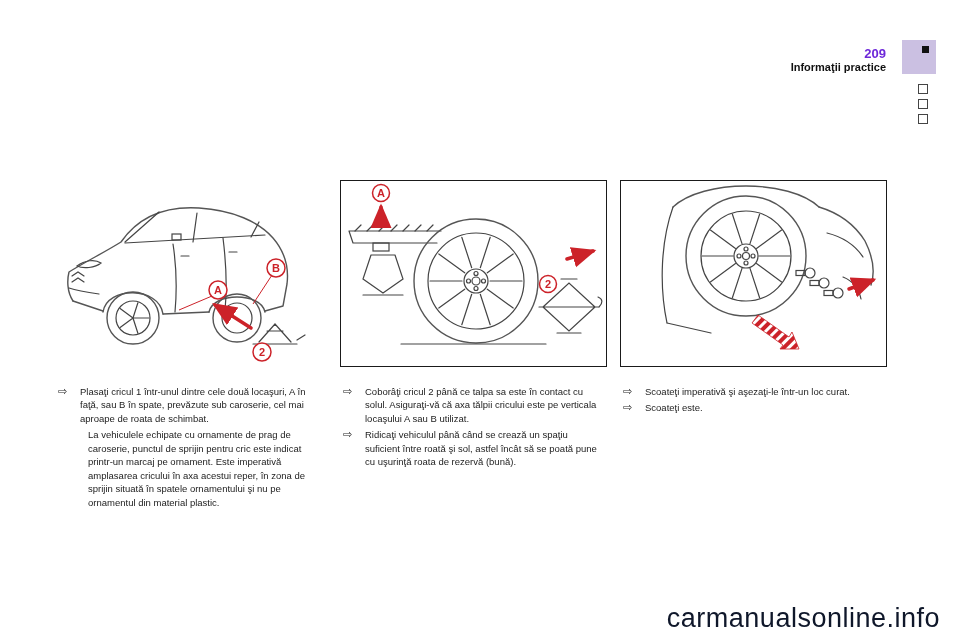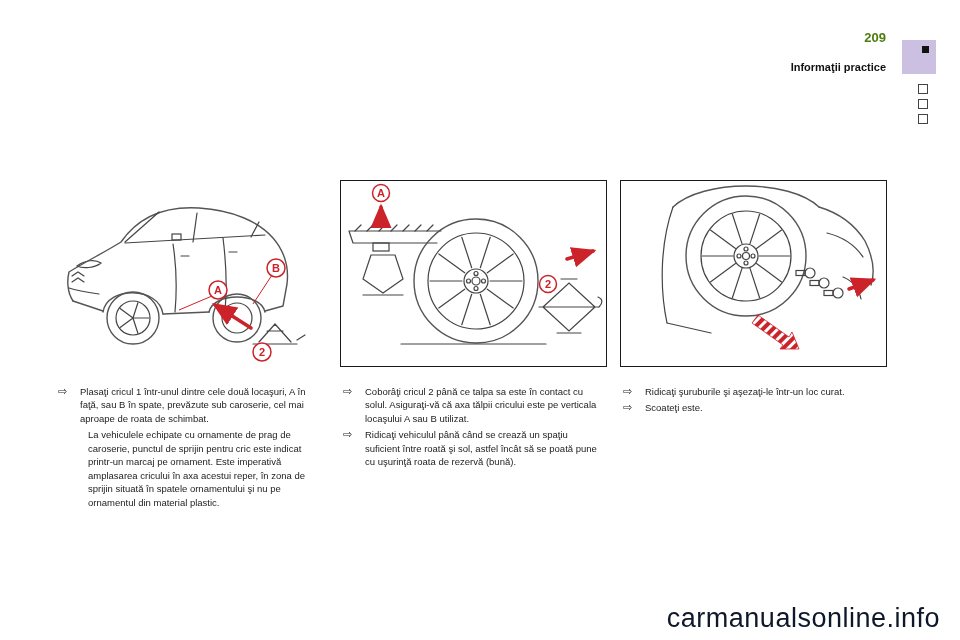--- a/index.html
+++ b/index.html
@@ -3,21 +3,21 @@
 <meta charset="utf-8">
 <style>
   html,body{margin:0;padding:0;}
   body{
     width:960px;height:640px;position:relative;overflow:hidden;
     background:#ffffff;
     font-family:"Liberation Sans", sans-serif;
     color:#1c1c1c;
   }
   
-  .page-number{position:absolute;top:30px;right:74px;font-size:13px;font-weight:bold;text-align:right;color:#4d7c0f;}
+  .page-number{position:absolute;top:46px;right:74px;font-size:13px;font-weight:bold;text-align:right;color:#6d28d9;}
   .section-title{position:absolute;top:61px;right:74px;font-size:11px;font-weight:bold;text-align:right;color:#111;padding-left:48px;}
   
   .tab-current{position:absolute;left:902px;top:40px;width:34px;height:34px;background:#cbc0e2;}
   .tab-marker{position:absolute;left:922px;top:46px;width:7px;height:7px;background:#111;}
   .tab-sub{position:absolute;left:918px;width:8px;height:8px;border:1px solid #444;background:#fff;}
   .tab-sub.s1{top:84px}.tab-sub.s2{top:99px}.tab-sub.s3{top:114px}
   
   .fig{position:absolute;top:180px;width:265px;height:185px;background:#fff;}
   .fig svg{display:block;width:100%;height:100%;}
   .fig1{left:55px;}
@@ -218,21 +218,21 @@
     </div>
     <div class="bullet">
       <span class="marker">⇨</span>
       <span>Ridicaţi vehiculul până când se crează un spaţiu suficient între roată şi sol, astfel încât să se poată pune cu uşurinţă roata de rezervă (bună).</span>
     </div>
   </div>
 
   <div class="col col3">
     <div class="bullet">
       <span class="marker">⇨</span>
-      <span>Ridicaţi şuruburile şi aşezaţi-le într-un loc curat.</span>
+      <span>Scoateţi imperativă şi aşezaţi-le într-un loc curat.</span>
     </div>
     <div class="bullet">
       <span class="marker">⇨</span>
       <span>Scoateţi este.</span>
     </div>
   </div>
 
   <div class="watermark">carmanualsonline.info</div>
 
 </div>

